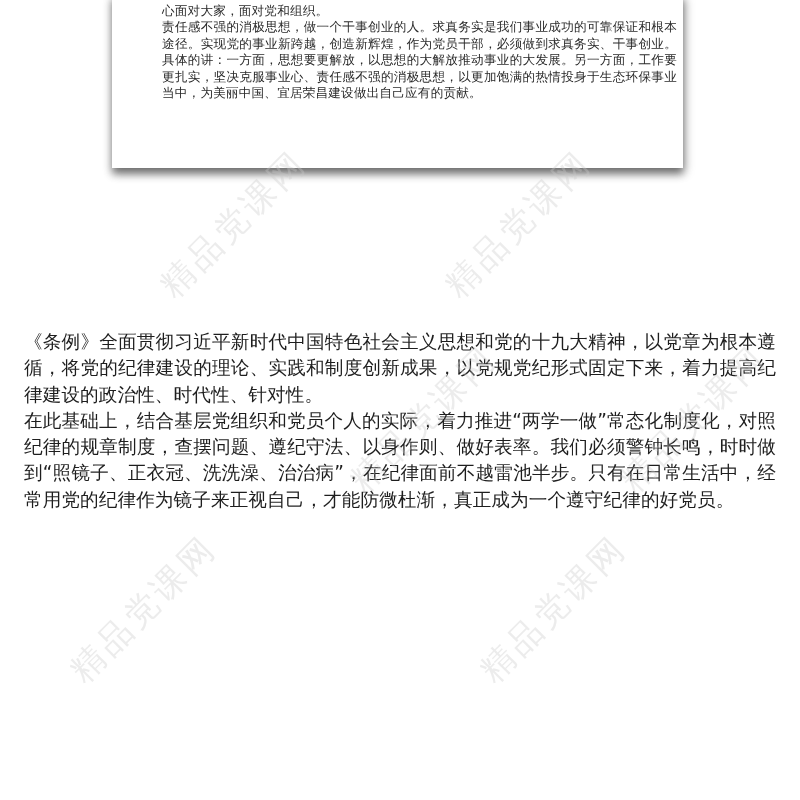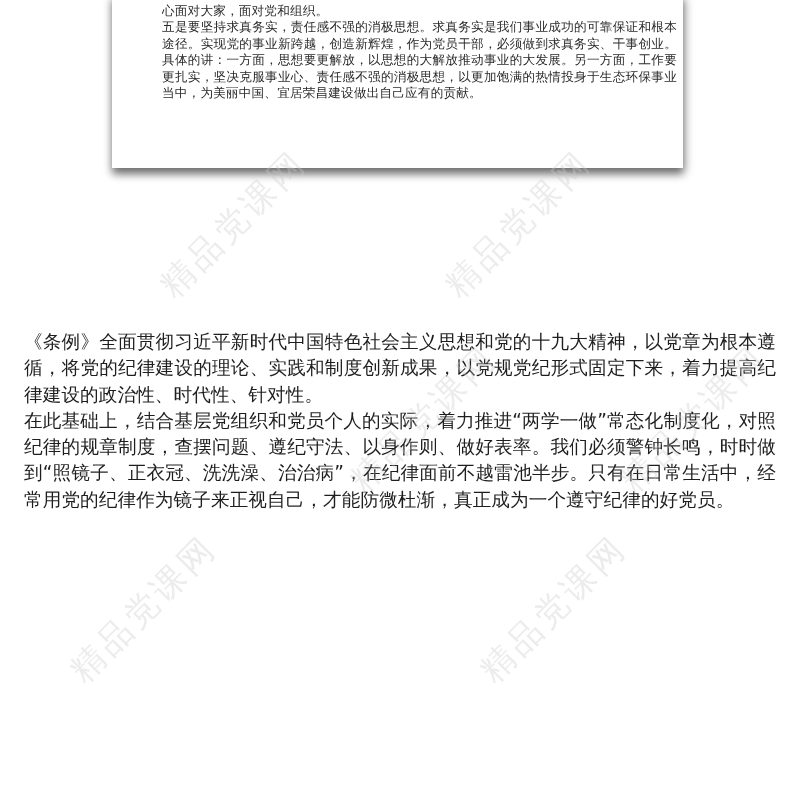--- a/index.html
+++ b/index.html
@@ -77,21 +77,21 @@
     }
   </style>
 </head>
 <body>
 
 <div class="page">
 
   <div class="doc-card">
     <div class="doc-card-text">
       <p class="partial">承诺相悖之事，请大家批评我、揭发我、检举我，我也一定虚心接受，以一颗纯洁、诚恳之心面对大家，面对党和组织。</p>
-      <p>五是要坚持求真务实，责任感不强的消极思想。求真务实是我们事业成功的可靠保证和根本途径。实现党的事业新跨越，创造新辉煌，作为党员干部，必须做到求真务实、干事创业。具体的讲：一方面，思想要更解放，以思想的大解放推动事业的大发展。另一方面，工作要更扎实，坚决克服事业心、责任感不强的消极思想，以更加饱满的热情投身于生态环保事业当中，为美丽中国、宜居荣昌建设做出自己应有的贡献。</p>
+      <p>责任感不强的消极思想，做一个干事创业的人。求真务实是我们事业成功的可靠保证和根本途径。实现党的事业新跨越，创造新辉煌，作为党员干部，必须做到求真务实、干事创业。具体的讲：一方面，思想要更解放，以思想的大解放推动事业的大发展。另一方面，工作要更扎实，坚决克服事业心、责任感不强的消极思想，以更加饱满的热情投身于生态环保事业当中，为美丽中国、宜居荣昌建设做出自己应有的贡献。</p>
     </div>
   </div>
 
   <div class="body-text">
     <p>《条例》全面贯彻习近平新时代中国特色社会主义思想和党的十九大精神，以党章为根本遵循，将党的纪律建设的理论、实践和制度创新成果，以党规党纪形式固定下来，着力提高纪律建设的政治性、时代性、针对性。</p>
     <p>在此基础上，结合基层党组织和党员个人的实际，着力推进“两学一做”常态化制度化，对照纪律的规章制度，查摆问题、遵纪守法、以身作则、做好表率。我们必须警钟长鸣，时时做到“照镜子、正衣冠、洗洗澡、治治病”，在纪律面前不越雷池半步。只有在日常生活中，经常用党的纪律作为镜子来正视自己，才能防微杜渐，真正成为一个遵守纪律的好党员。</p>
   </div>
 
   <div class="watermark" style="left:150px; top:275px;">精品党课网</div>
   <div class="watermark" style="left:435px; top:275px;">精品党课网</div>

